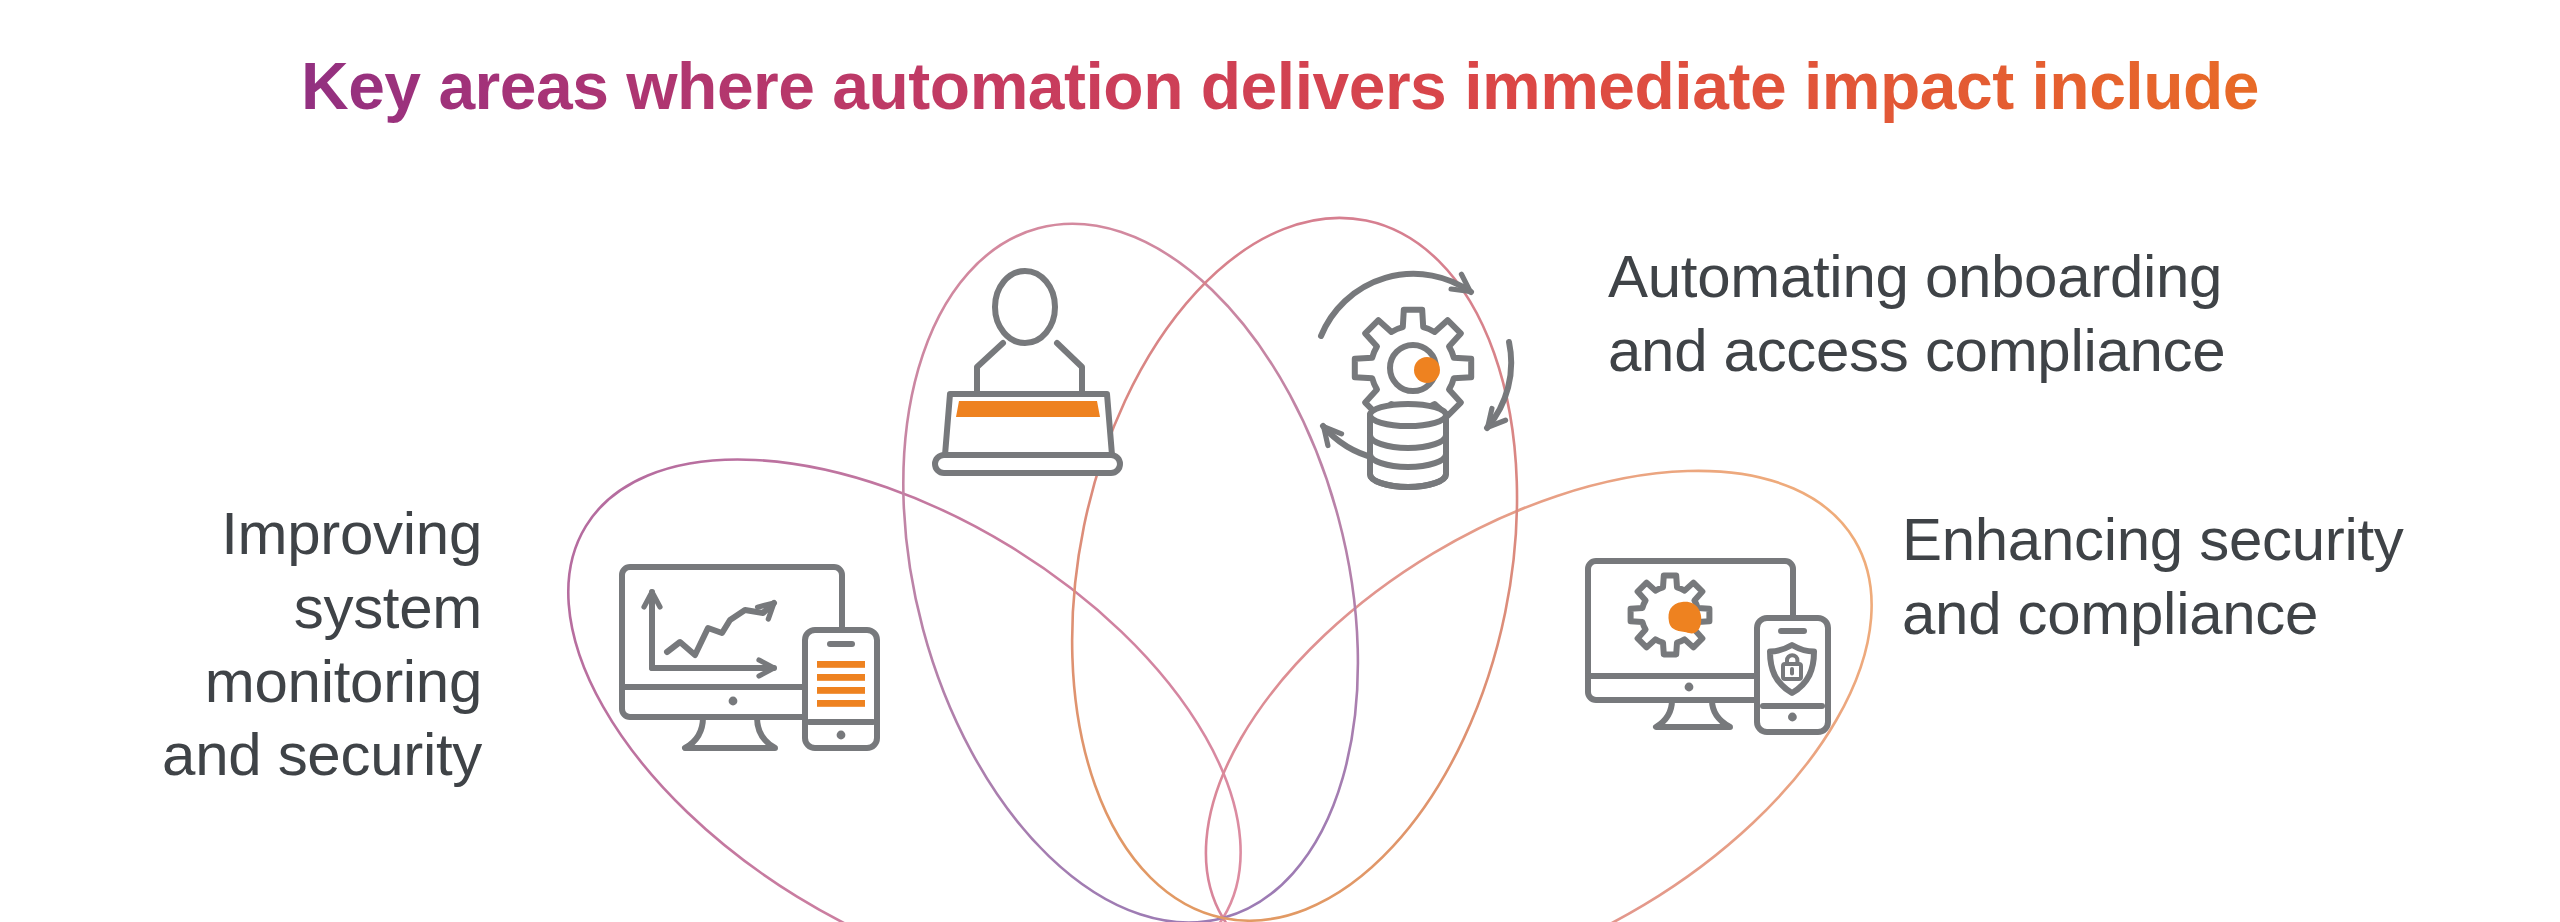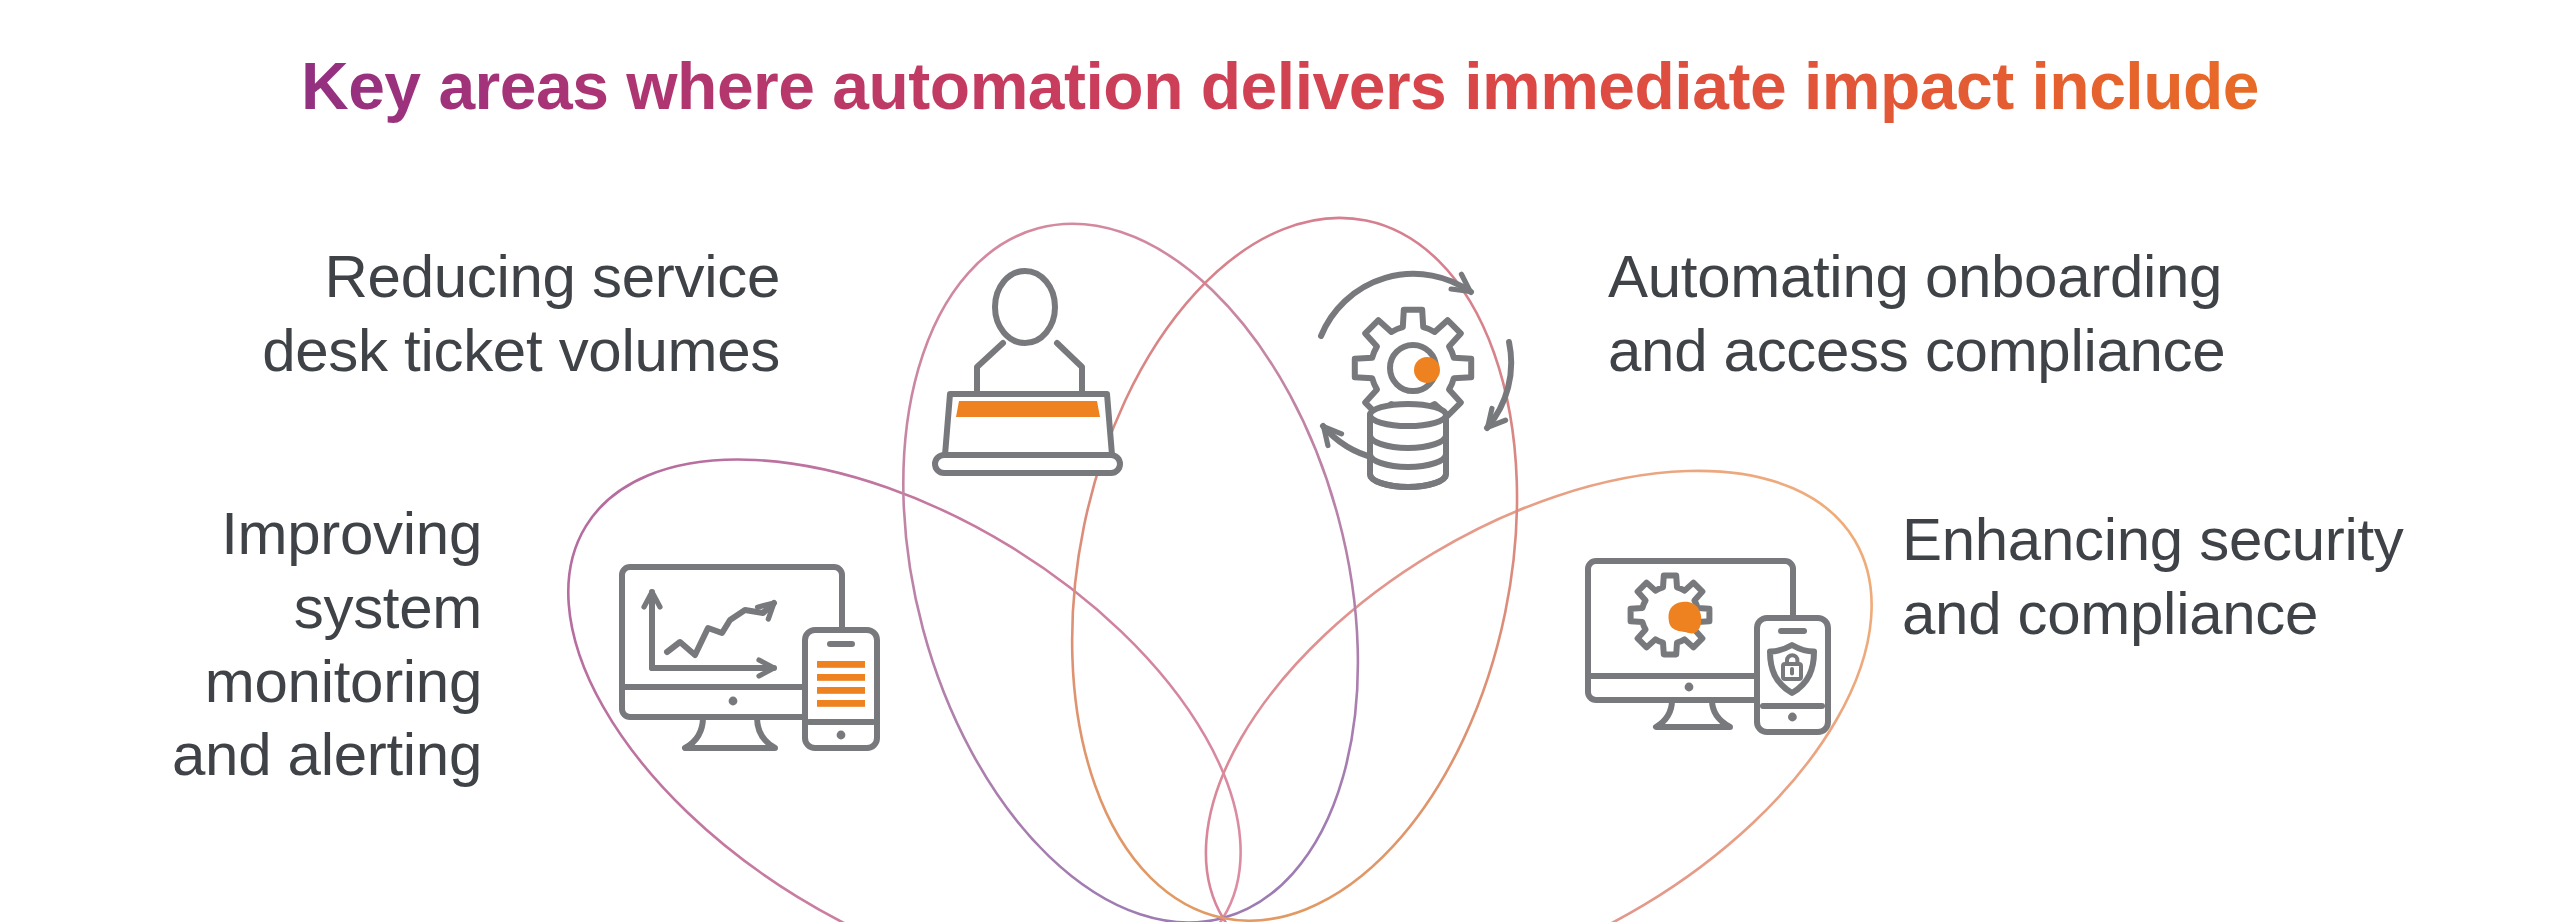--- a/index.html
+++ b/index.html
@@ -76,30 +76,28 @@
         <ellipse cx="0" cy="-357" rx="215" ry="357" stroke="url(#pg1)"></ellipse>
       </g>
       <g transform="translate(1223,918) rotate(11.6)">
         <ellipse cx="0" cy="-356" rx="215" ry="356" stroke="url(#pg2)"></ellipse>
       </g>
     </g>
   </svg>
 
   <div class="page-title" style="background-image: linear-gradient(90deg, rgb(119, 44, 140), rgb(165, 51, 120), rgb(199, 60, 95), rgb(220, 72, 69), rgb(229, 95, 48), rgb(236, 124, 26));">Key areas where automation delivers immediate impact include</div>
 
-  <div class="label align-right" style="left:180px;top:240px;width:600px;">Reducing service
-desk ticket volumes</div>
 
   <div class="label align-left" style="left:1608px;top:240px;width:880px;">Automating onboarding
 and access compliance</div>
 
   <div class="label align-right" style="left:60px;top:497px;width:422px;">Improving
 system
 monitoring
-and alerting</div>
+and security</div>
 
   <div class="label align-left" style="left:1902px;top:503px;width:640px;">Enhancing security
 and compliance</div>
 
   <svg class="icon-svg" style="left:925px;top:262px;" width="210" height="224" viewBox="0 0 105 112">
     <ellipse class="ln-fill" cx="50" cy="22.5" rx="15" ry="18"></ellipse>
     <path class="ln" d="M39,40.5 L26,52.5 L26,65"></path>
     <path class="ln" d="M66,40.5 L78.5,52.5 L78.5,65"></path>
     <path class="ln-fill" d="M12.5,66 L91,66 L93.5,96.5 L10,96.5 Z"></path>
     <path class="accent-fill" d="M17,69.5 H86 L87.5,77.5 H15.5 Z"></path>

